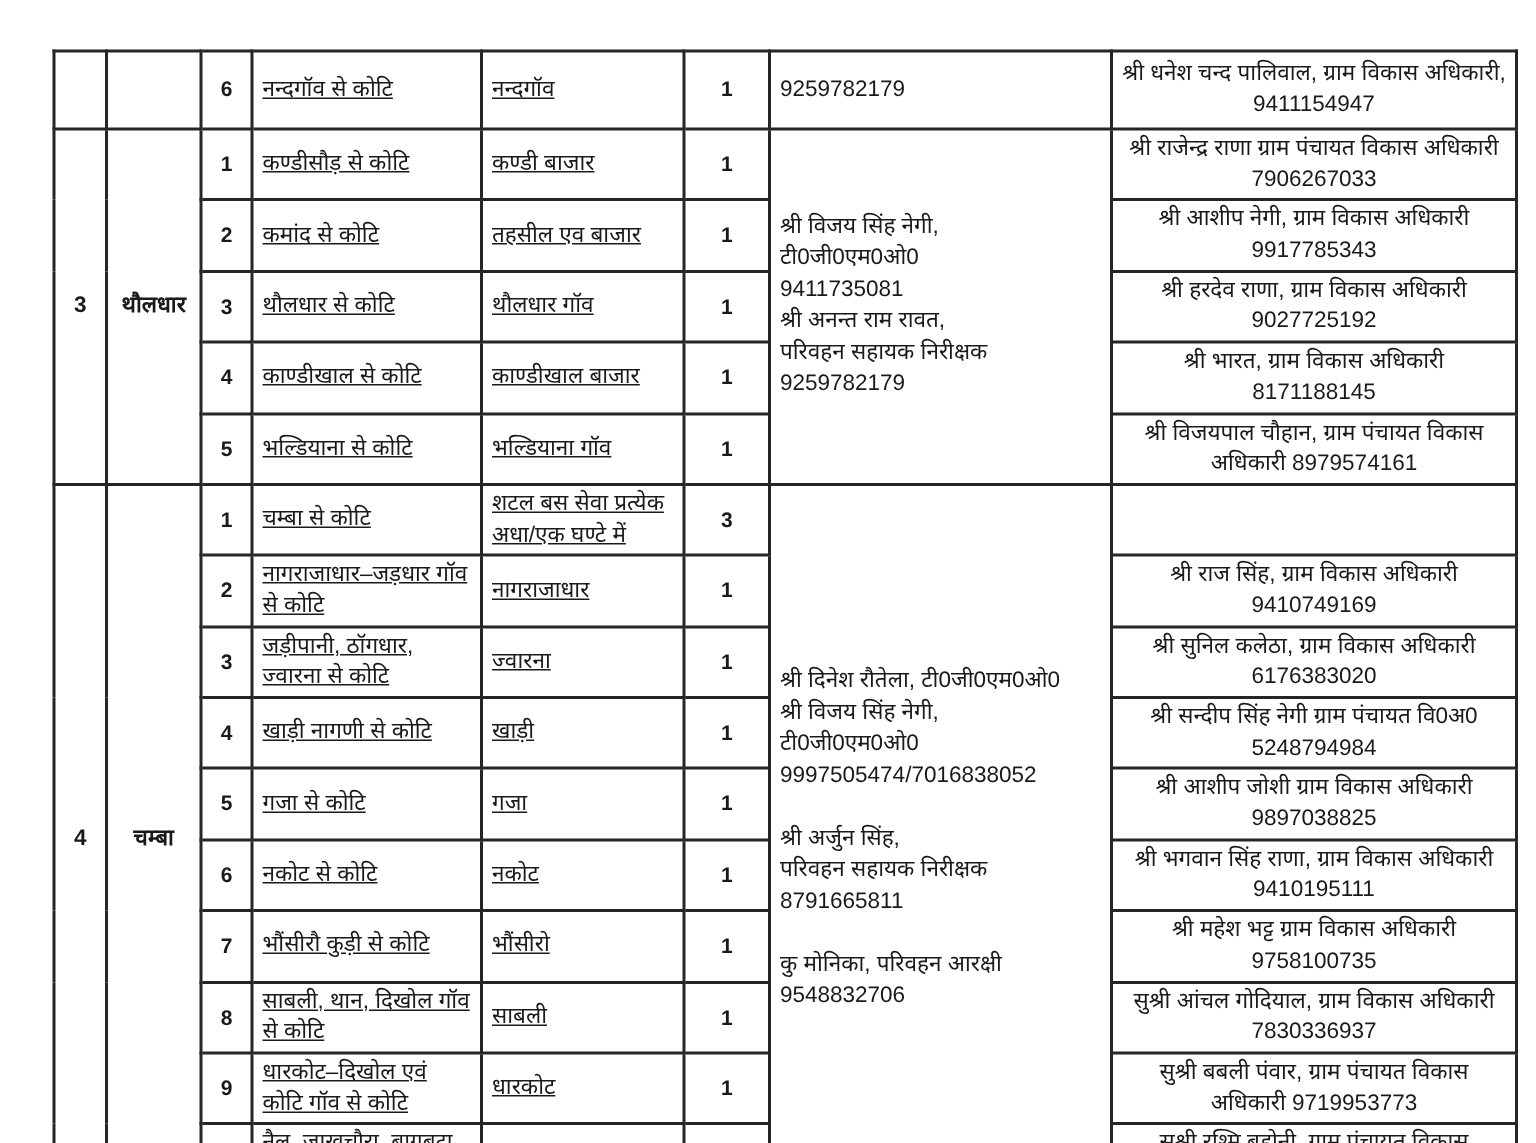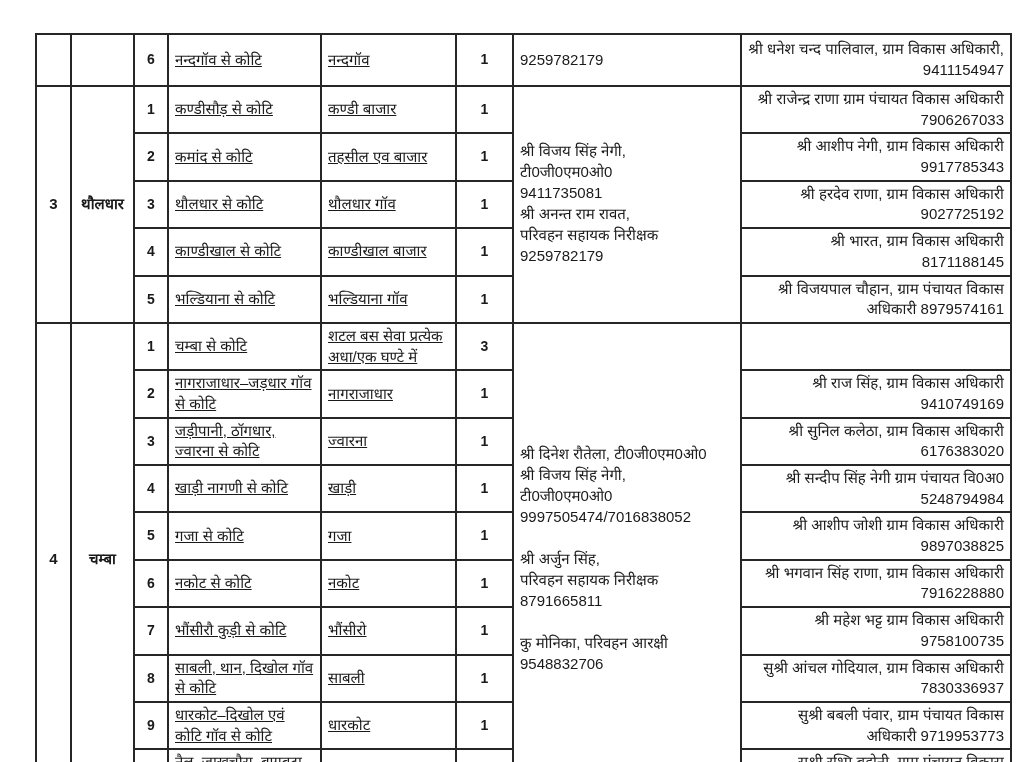--- a/index.html
+++ b/index.html
@@ -49,21 +49,21 @@
     padding-left: 8px;
     text-decoration: underline;
   }
   td.c-contact {
     vertical-align: top;
     text-align: left;
     padding-top: 3px;
   }
   td.c-official {
     vertical-align: middle;
-    text-align: right;
+    text-align: center;
   }
   tr.r-default > td { height: 41px; }
   tr.r-first   > td { height: 46px; }
   .contact-line {
     min-height: 21px;
   }
 </style>
 </head>
 <body>
 
@@ -185,21 +185,21 @@
           <td class="c-route">गजा से कोटि</td>
           <td class="c-place">गजा</td>
           <td class="c-count">1</td>
           <td class="c-official">श्री आशीप जोशी ग्राम विकास अधिकारी 9897038825</td>
         </tr>
         <tr class="r-default">
           <td class="c-num">6</td>
           <td class="c-route">नकोट से कोटि</td>
           <td class="c-place">नकोट</td>
           <td class="c-count">1</td>
-          <td class="c-official">श्री भगवान सिंह राणा, ग्राम विकास अधिकारी 7916228880</td>
+          <td class="c-official">श्री भगवान सिंह राणा, ग्राम विकास अधिकारी 9410195111</td>
         </tr>
         <tr class="r-default">
           <td class="c-num">7</td>
           <td class="c-route">भौंसीरौ कुड़ी से कोटि</td>
           <td class="c-place">भौंसीरो</td>
           <td class="c-count">1</td>
           <td class="c-official">श्री महेश भट्ट ग्राम विकास अधिकारी 9758100735</td>
         </tr>
         <tr class="r-default">
           <td class="c-num">8</td>

